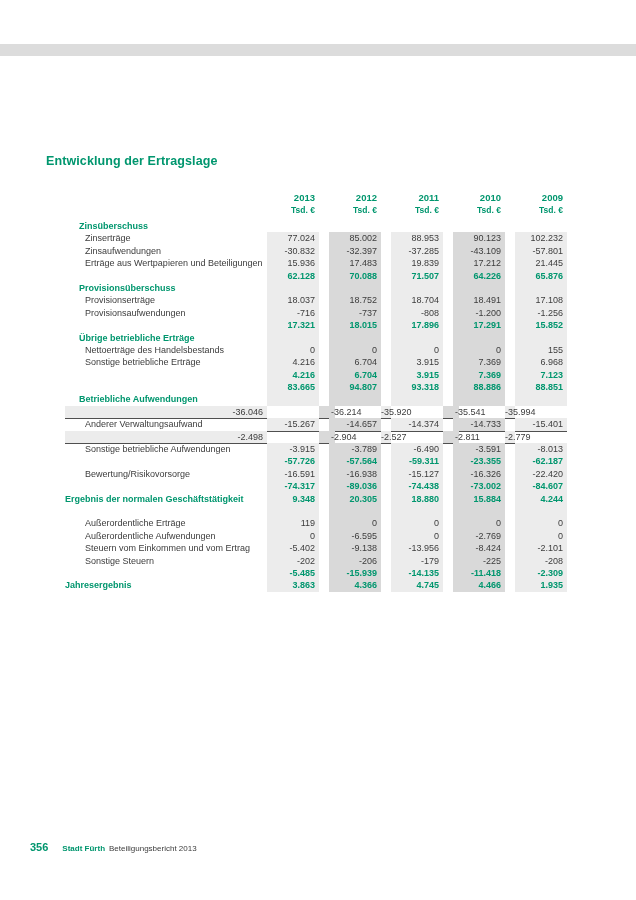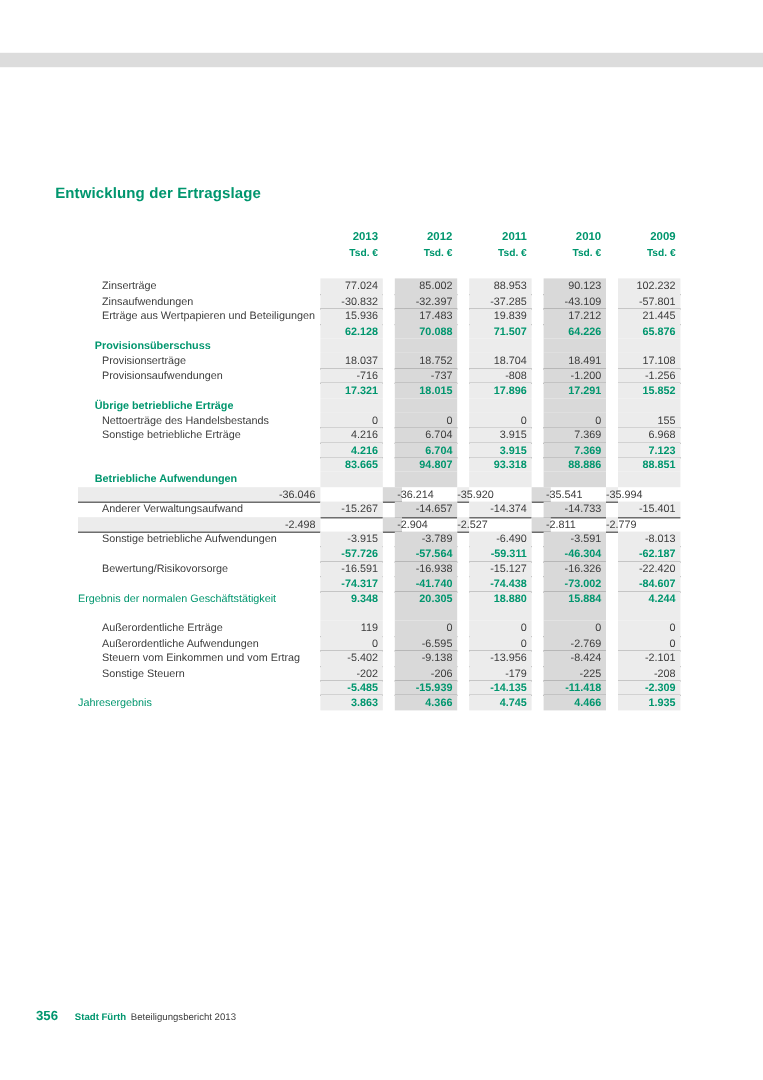--- a/index.html
+++ b/index.html
@@ -27,21 +27,21 @@
     height:12.4px;line-height:12.4px;font-size:9px;color:var(--text);
   }
   .trow.hdr{height:12px;line-height:12px;}
   .hdr .val{font-weight:bold;color:var(--green);background:none;border:none;}
   .hdr.years .val{font-size:9.5px;}
   .hdr.units .val{font-size:8.5px;}
   .hdr-gap{height:4px;}
   .lbl{white-space:nowrap;overflow:visible;}
   .lbl.item{padding-left:20px;}
   .lbl.section{padding-left:14px;font-weight:bold;color:var(--green);}
-  .lbl.result{padding-left:0;font-weight:normal;color:var(--green);}
+  .lbl.result{padding-left:0;font-weight:bold;color:var(--green);}
   .val{
     text-align:right;padding-right:4px;box-sizing:border-box;height:100%;
     font-size:9px;
   }
   .banded .c1,.banded .c3,.banded .c5{background:var(--band-light);}
   .banded .c2,.banded .c4{background:var(--band-dark);padding-left:12px;}
   .rule .val{border-bottom:1px solid var(--rule);}
   .sumv .val{font-weight:bold;color:var(--green);}
   .footer{
     position:absolute;left:30px;top:841px;display:flex;align-items:baseline;
@@ -78,20 +78,21 @@
       <div class="gapcol"></div>
       <div class="val c3">Tsd. €</div>
       <div class="gapcol"></div>
       <div class="val c4">Tsd. €</div>
       <div class="gapcol"></div>
       <div class="val c5">Tsd. €</div>
     </div>
   <div class="hdr-gap"></div>
   <div id="table-rows">
       <div class="trow">
+        <div class="lbl section">Zinsüberschuss</div>
         <div class="val c1"></div>
         <div class="gapcol"></div>
         <div class="val c2"></div>
         <div class="gapcol"></div>
         <div class="val c3"></div>
         <div class="gapcol"></div>
         <div class="val c4"></div>
         <div class="gapcol"></div>
         <div class="val c5"></div>
       </div>
@@ -310,41 +311,41 @@
         <div class="val c5">-8.013</div>
       </div>
       <div class="trow banded rule sumv">
         <div class="lbl item"></div>
         <div class="val c1">-57.726</div>
         <div class="gapcol"></div>
         <div class="val c2">-57.564</div>
         <div class="gapcol"></div>
         <div class="val c3">-59.311</div>
         <div class="gapcol"></div>
-        <div class="val c4">-46.304</div>
+        <div class="val c4">-23.355</div>
         <div class="gapcol"></div>
         <div class="val c5">-62.187</div>
       </div>
       <div class="trow banded rule">
         <div class="lbl item">Bewertung/Risikovorsorge</div>
         <div class="val c1">-16.591</div>
         <div class="gapcol"></div>
         <div class="val c2">-16.938</div>
         <div class="gapcol"></div>
         <div class="val c3">-15.127</div>
         <div class="gapcol"></div>
         <div class="val c4">-16.326</div>
         <div class="gapcol"></div>
         <div class="val c5">-22.420</div>
       </div>
       <div class="trow banded rule sumv">
         <div class="lbl item"></div>
         <div class="val c1">-74.317</div>
         <div class="gapcol"></div>
-        <div class="val c2">-41.740</div>
+        <div class="val c2">-89.036</div>
         <div class="gapcol"></div>
         <div class="val c3">-74.438</div>
         <div class="gapcol"></div>
         <div class="val c4">-73.002</div>
         <div class="gapcol"></div>
         <div class="val c5">-84.607</div>
       </div>
       <div class="trow banded sumv">
         <div class="lbl result">Ergebnis der normalen Geschäftstätigkeit</div>
         <div class="val c1">9.348</div>

